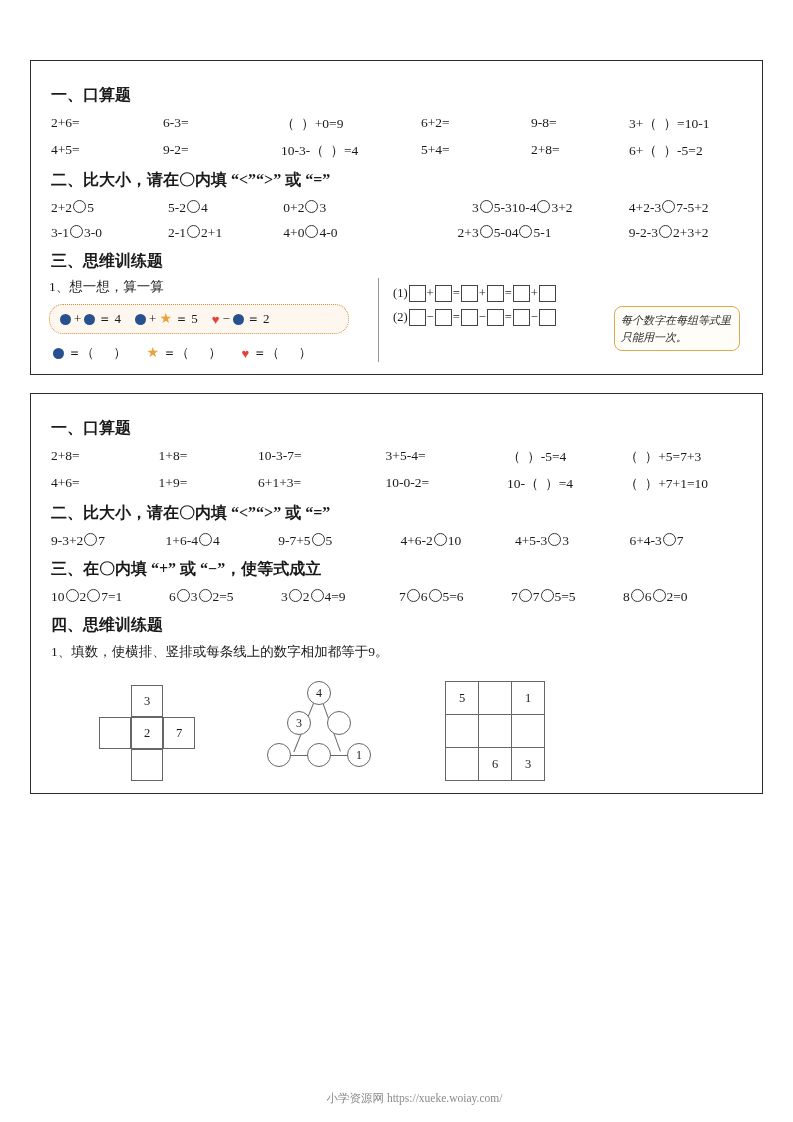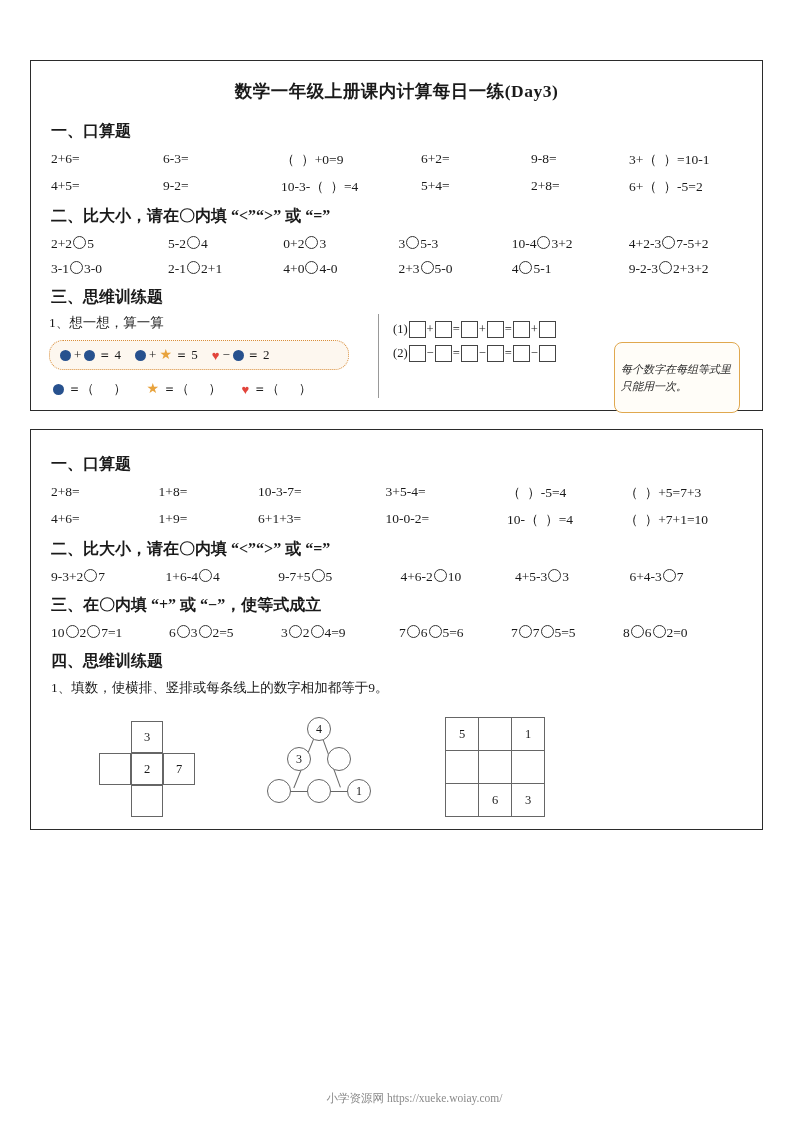--- a/index.html
+++ b/index.html
@@ -54,21 +54,21 @@
   .oral3 .c1 { width: 118px; }
   .oral3 .c2 { width: 140px; }
   .oral3 .c3 { width: 110px; }
   .oral3 .c4 { width: 98px; }
   .oral3 .c5 { width: 110px; }
 
   
   .cmp3 .k0 { width: 122px; }
   .cmp3 .k1 { width: 120px; }
   .cmp3 .k2 { width: 120px; }
-  .cmp3 .k3 { width: 118px; }
+  .cmp3 .k3 { width: 118px; text-align: right; }
   .cmp3 .k4 { width: 122px; }
   .cmp3 .k5 { width: 120px; }
 
   .circ {
     display: inline-block;
     width: 11px;
     height: 11px;
     border: 1px solid #333;
     border-radius: 50%;
     vertical-align: -1px;
@@ -162,21 +162,21 @@
   .note {
     position: absolute;
     right: 4px;
     top: 28px;
     width: 112px;
     border: 1px solid #e0a84f;
     border-radius: 8px;
     background: #fffdf8;
     font-size: 11px;
     line-height: 1.5;
-    padding: 18px 6px;
+    padding: 5px 6px;
     font-style: italic;
     color: #2b2b2b;
   }
 
   
   .oral4 .c0 { width: 108px; }
   .oral4 .c1 { width: 100px; }
   .oral4 .c2 { width: 128px; }
   .oral4 .c3 { width: 122px; }
   .oral4 .c4 { width: 118px; }
@@ -261,21 +261,20 @@
     color: #8a8a8a;
     padding-left: 18px;
   }
 </style>
 </head>
 <body>
 
 <div class="page">
 
   <div class="worksheet">
-    <div class="ws-title">数学一年级上册课内计算每日一练(Day3)</div>
 
     <div class="section-head">一、口算题</div>
 
     <div class="row oral3">
       <span class="cell c0">2+6=</span>
       <span class="cell c1">6-3=</span>
       <span class="cell c2">（  ）+0=9</span>
       <span class="cell c3">6+2=</span>
       <span class="cell c4">9-8=</span>
       <span class="cell c5">3+（  ）=10-1</span>

